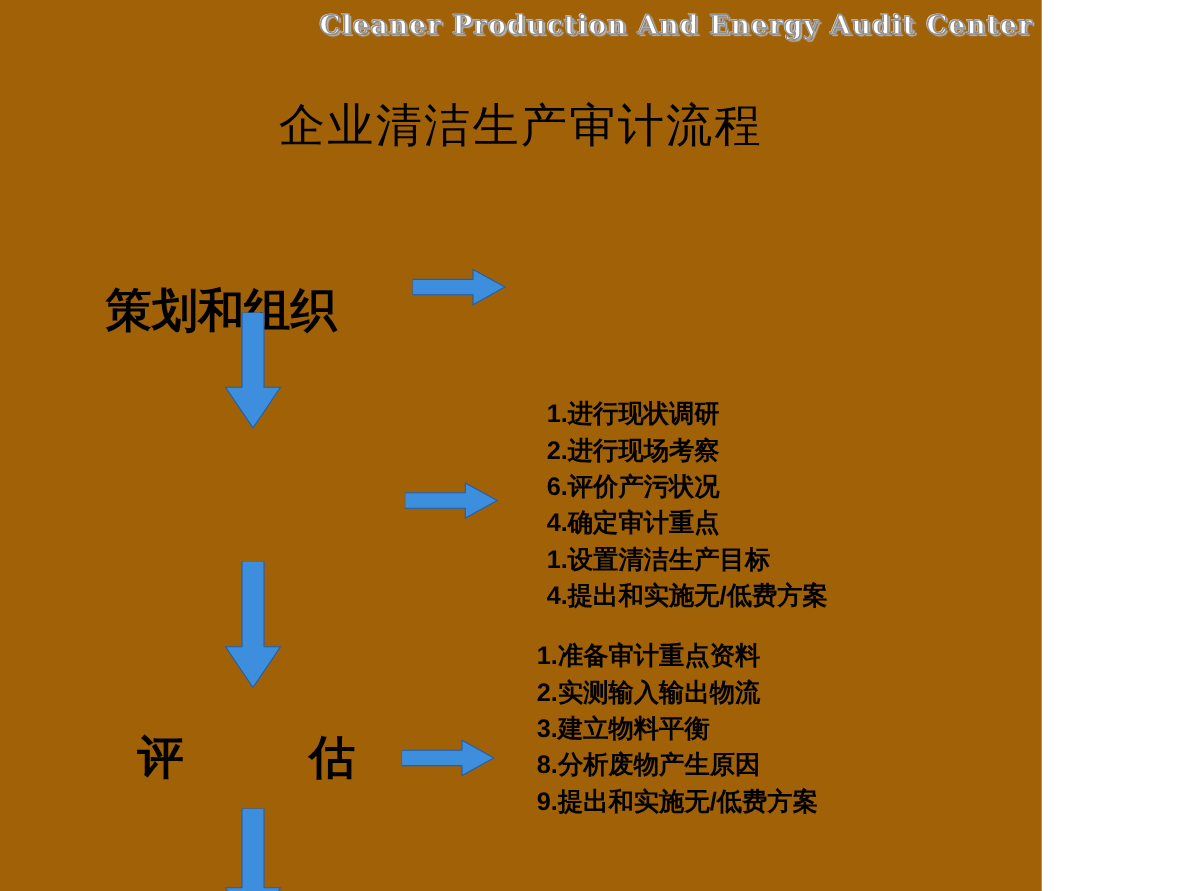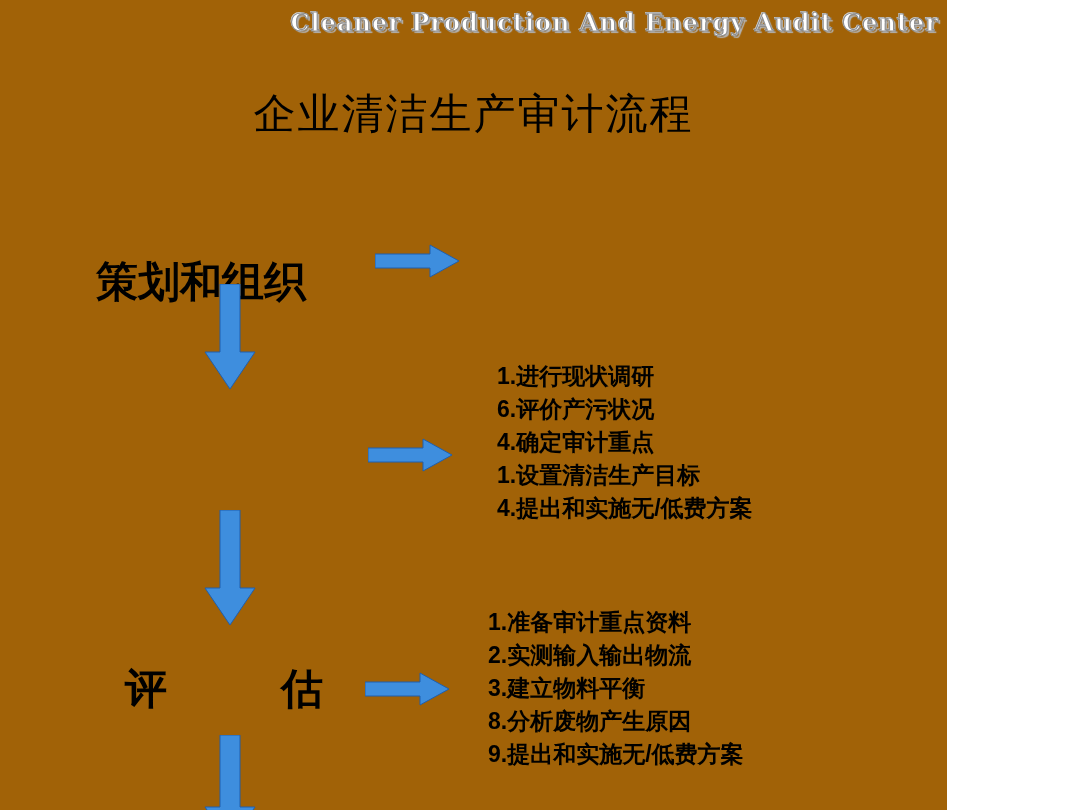--- a/index.html
+++ b/index.html
@@ -44,21 +44,21 @@
   #stage3-label{left:125px;top:661px;letter-spacing:10px;}
   .step-list{
     position:absolute;
     font-weight:bold;
     font-size:23px;
     line-height:33px;
     white-space:nowrap;
   }
   #list1{left:495px;top:188px;}
   #list2{left:464px;top:360px;margin-left:33px;}
-  #list3{left:488px;top:606px;}
+  #list3{left:488px;top:580px;}
   .arrow{position:absolute;}
   #rarrow1{left:375px;top:244px;}
   #rarrow2{left:368px;top:438px;}
   #rarrow3{left:365px;top:672px;}
   #darrow1{left:204px;top:284px;}
   #darrow2{left:204px;top:510px;}
   #darrow3{left:204px;top:735px;}
   .arrow svg polygon{
     fill:var(--arrow-fill,#3e8ede);
     stroke:var(--arrow-stroke,#1f5fae);
@@ -87,20 +87,21 @@
       </svg>
   </div>
 
   <div class="arrow" id="rarrow2">
     <svg width="85" height="34" viewBox="0 0 85 34">
         <polygon points="0,10 55,10 55,1 84,17 55,33 55,24 0,24"></polygon>
       </svg>
   </div>
   <div class="step-list" id="list2">
     <div>1.进行现状调研</div>
+    <div>2.进行现场考察</div>
     <div>6.评价产污状况</div>
     <div>4.确定审计重点</div>
     <div>1.设置清洁生产目标</div>
     <div>4.提出和实施无/低费方案</div>
   </div>
 
   <div class="arrow" id="darrow2">
     <svg width="52" height="116" viewBox="0 0 52 116">
         <polygon points="16,0 36,0 36,78 51,78 26,115 1,78 16,78"></polygon>
       </svg>

